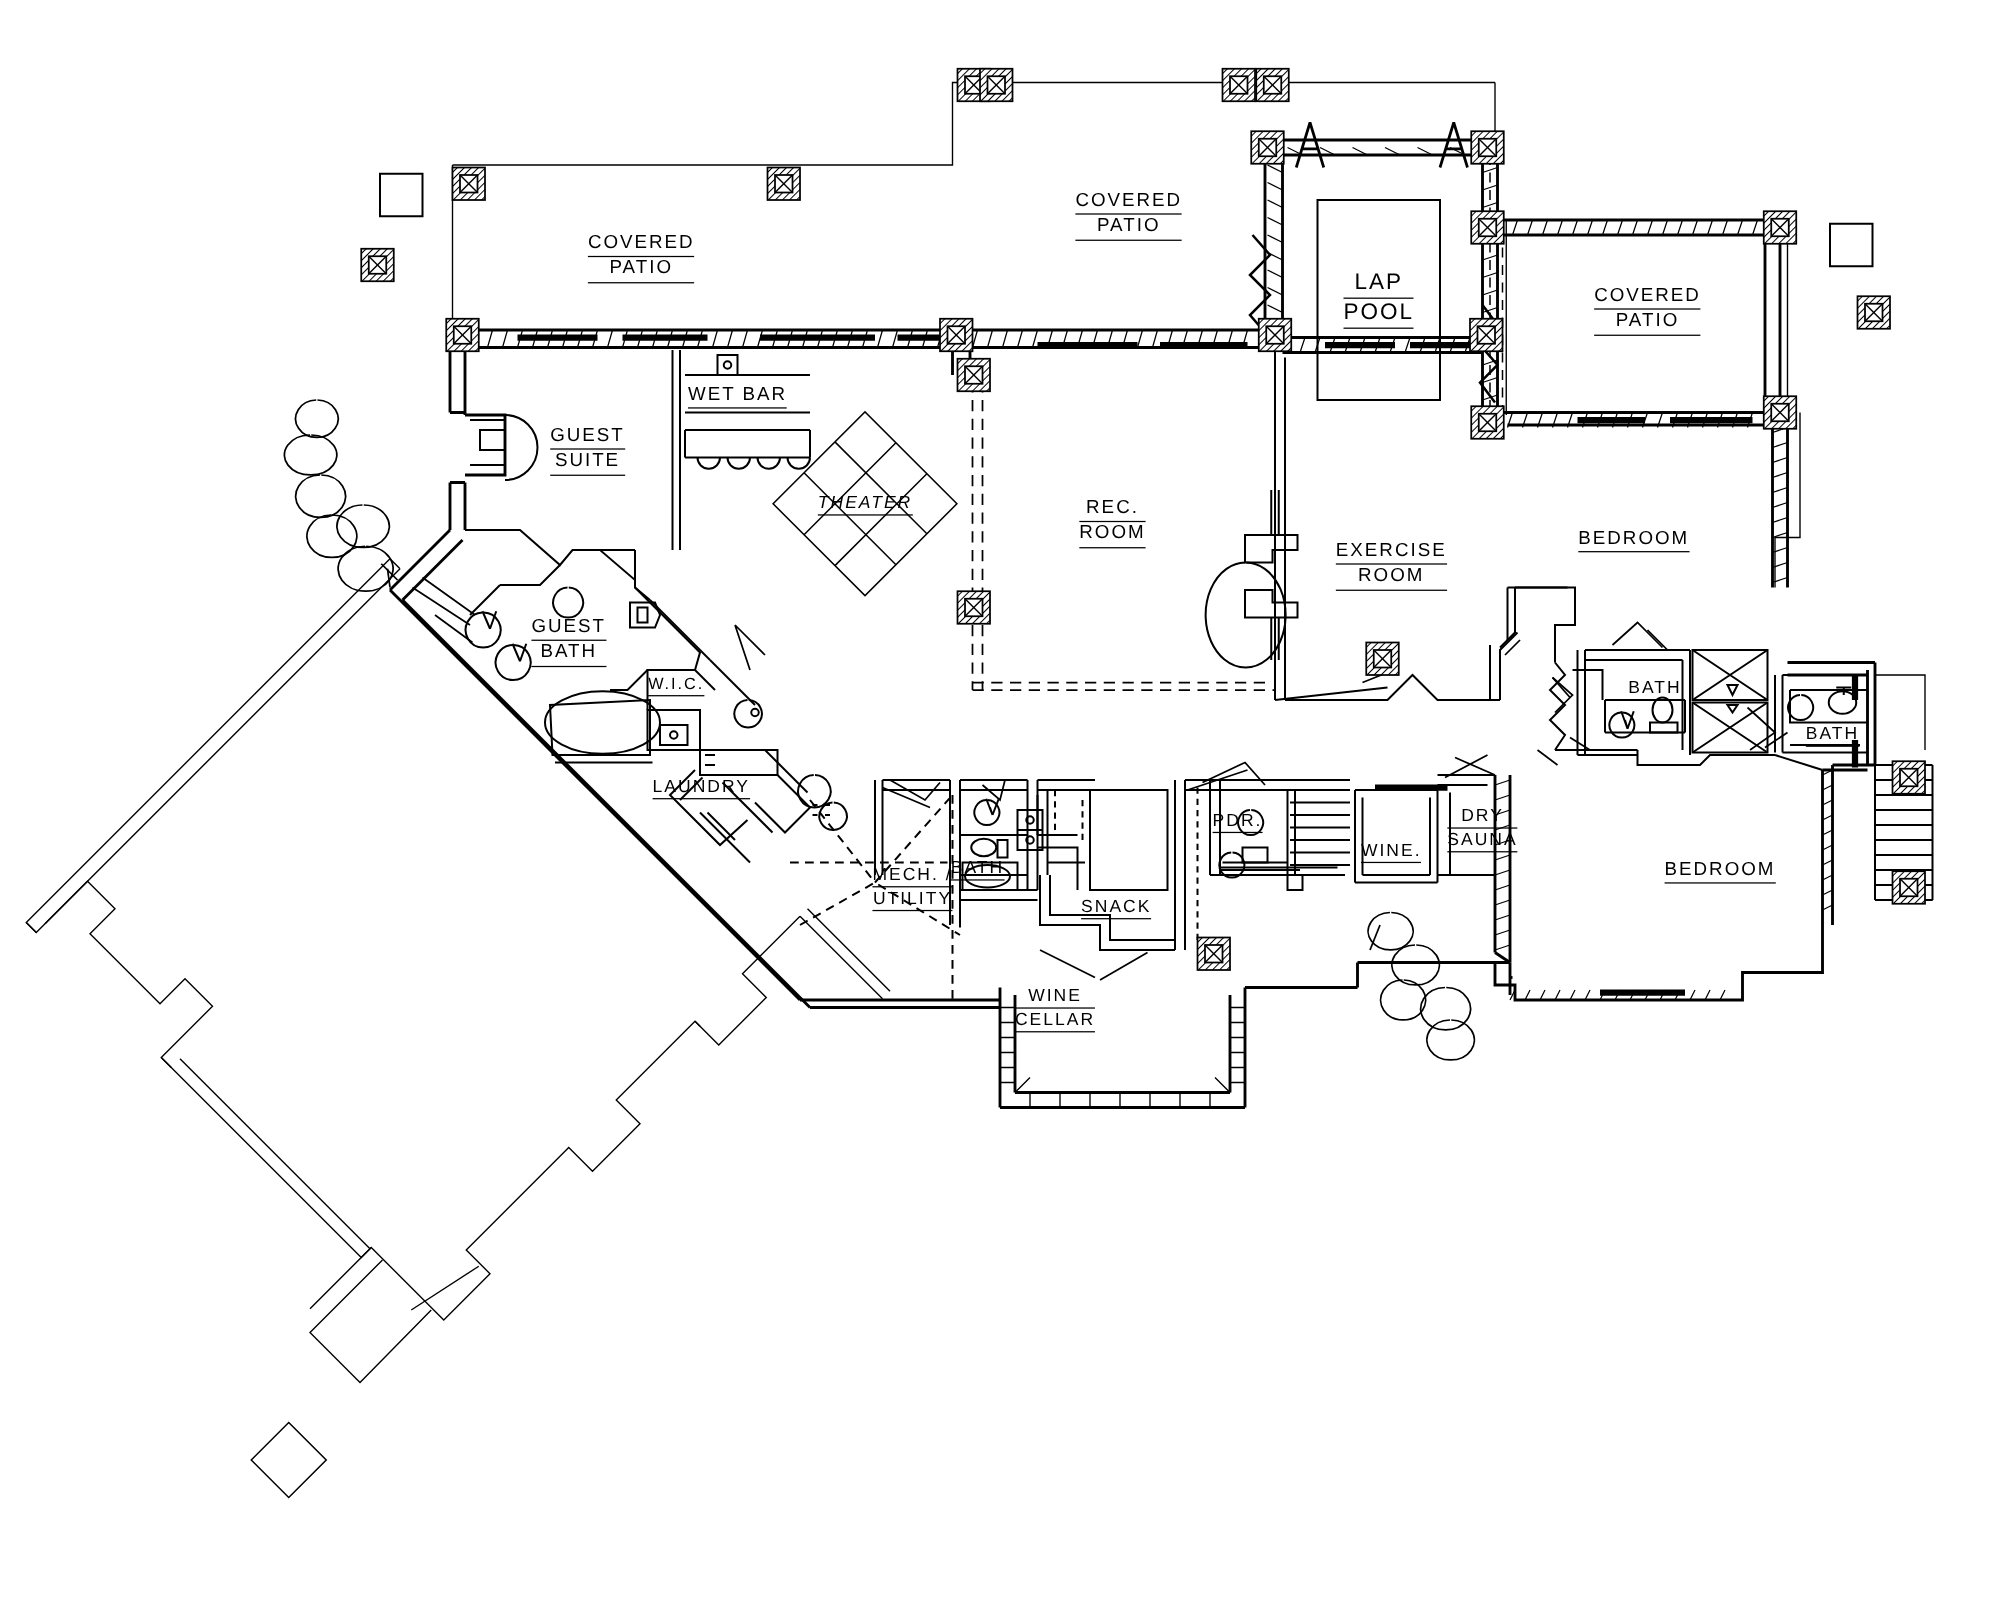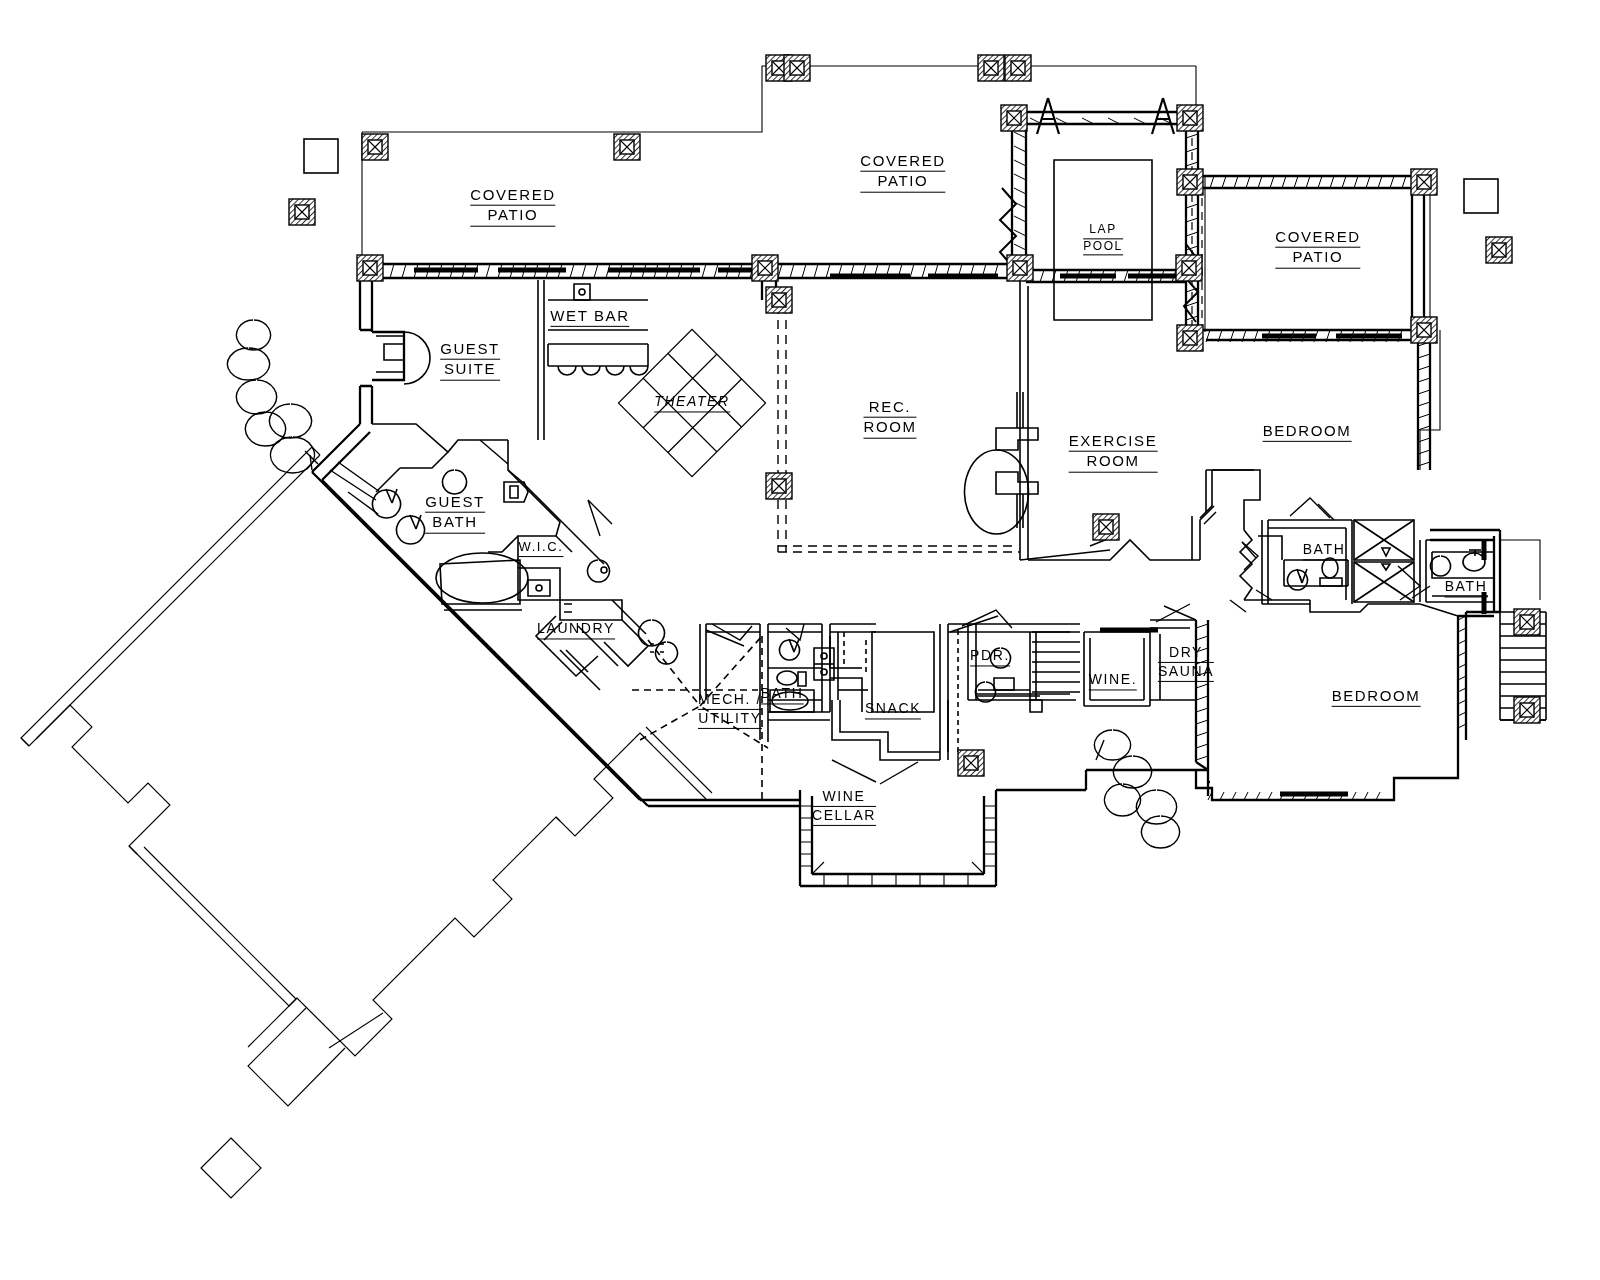--- a/index.html
+++ b/index.html
@@ -588,33 +588,33 @@
         <rect x="304" y="139" width="34" height="34" fill="none" stroke="#000" stroke-width="1.6"></rect>
         <rect x="1464" y="179" width="34" height="34" fill="none" stroke="#000" stroke-width="1.6"></rect>
       </g>
 
   </svg>
 
   <div id="labels-layer">
       <div class="rm-label" style="left: 513px; top: 206px; font-size: 15px;"><span>COVERED</span><span>PATIO</span></div>
       <div class="rm-label" style="left: 903px; top: 172px; font-size: 15px;"><span>COVERED</span><span>PATIO</span></div>
       <div class="rm-label" style="left: 1318px; top: 248px; font-size: 15px;"><span>COVERED</span><span>PATIO</span></div>
-      <div class="rm-label" style="left: 1103px; top: 239px; font-size: 12px;"><span>LAP</span><span>POOL</span></div>
+      <div class="rm-label" style="left: 1103px; top: 239px; font-size: 18px;"><span>LAP</span><span>POOL</span></div>
       <div class="rm-label" style="left: 470px; top: 360px; font-size: 15px;"><span>GUEST</span><span>SUITE</span></div>
       <div class="rm-label" style="left: 590px; top: 317px; font-size: 15px;"><span>WET BAR</span></div>
       <div class="rm-label" style="left: 692px; top: 403px; font-size: 14px; font-style: italic;"><span>THEATER</span></div>
       <div class="rm-label" style="left: 890px; top: 418px; font-size: 15px;"><span>REC.</span><span>ROOM</span></div>
       <div class="rm-label" style="left: 1113px; top: 452px; font-size: 15px;"><span>EXERCISE</span><span>ROOM</span></div>
       <div class="rm-label" style="left: 1307px; top: 432px; font-size: 15px;"><span>BEDROOM</span></div>
       <div class="rm-label" style="left: 455px; top: 513px; font-size: 15px;"><span>GUEST</span><span>BATH</span></div>
       <div class="rm-label" style="left: 541px; top: 548px; font-size: 13px;"><span>W.I.C.</span></div>
-      <div class="rm-label" style="left: 576px; top: 630px; font-size: 14px;"><span>LAUNDRY</span></div>
+      <div class="rm-label" style="left: 561px; top: 630px; font-size: 14px;"><span>LAUNDRY</span></div>
       <div class="rm-label" style="left: 690px; top: 710px; font-size: 14px; margin-left: 40px;"><span>MECH. /</span><span>UTILITY</span></div>
       <div class="rm-label" style="left: 782px; top: 695px; font-size: 14px;"><span>BATH</span></div>
-      <div class="rm-label" style="left: 893px; top: 710px; font-size: 14px;"><span>SNACK</span></div>
+      <div class="rm-label" style="left: 893px; top: 726px; font-size: 14px;"><span>SNACK</span></div>
       <div class="rm-label" style="left: 990px; top: 657px; font-size: 14px;"><span>PDR.</span></div>
       <div class="rm-label" style="left: 1113px; top: 681px; font-size: 14px;"><span>WINE.</span></div>
       <div class="rm-label" style="left: 1186px; top: 663px; font-size: 14px;"><span>DRY</span><span>SAUNA</span></div>
       <div class="rm-label" style="left: 1324px; top: 551px; font-size: 14px;"><span>BATH</span></div>
       <div class="rm-label" style="left: 1466px; top: 588px; font-size: 14px;"><span>BATH</span></div>
       <div class="rm-label" style="left: 1376px; top: 697px; font-size: 15px;"><span>BEDROOM</span></div>
       <div class="rm-label" style="left: 844px; top: 807px; font-size: 14px;"><span>WINE</span><span>CELLAR</span></div>
     </div>
 
 </div>

